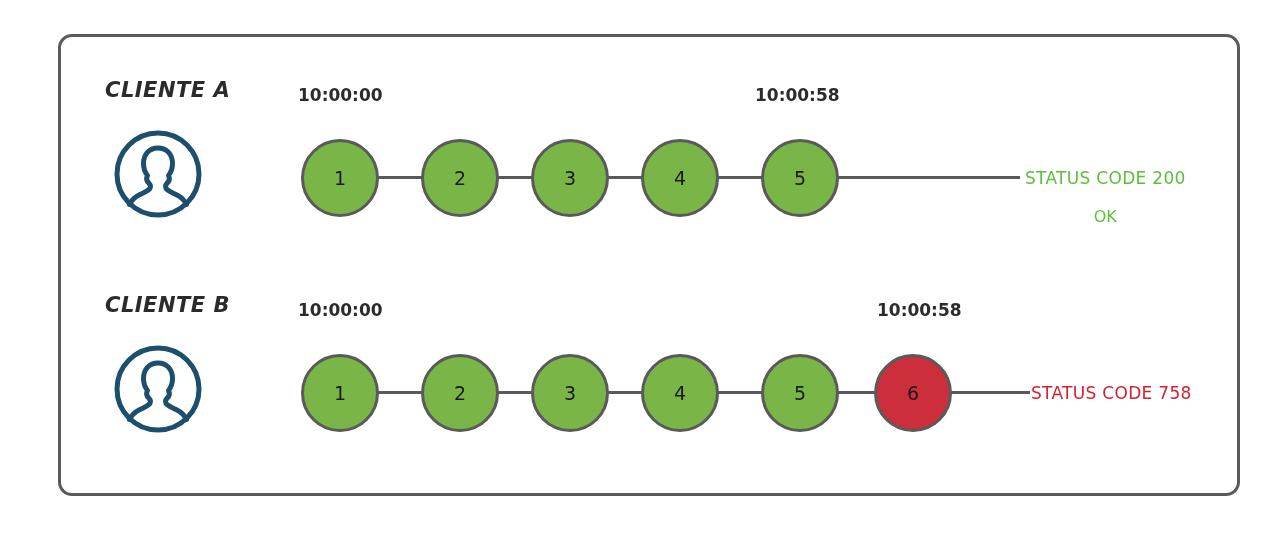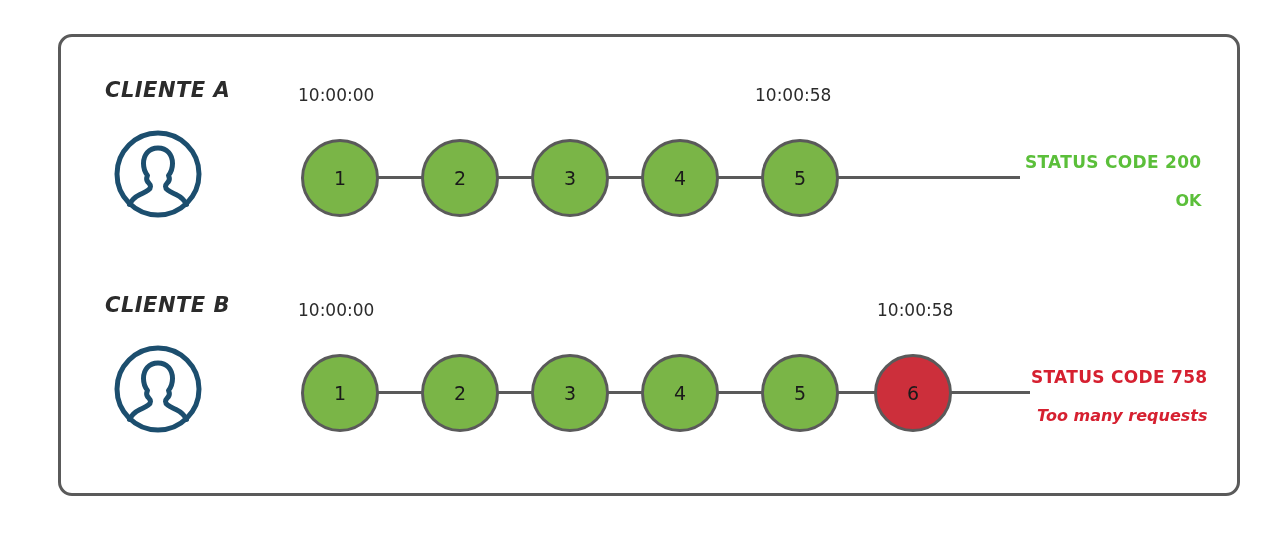--- a/index.html
+++ b/index.html
@@ -66,21 +66,21 @@
     width: 92px;
     height: 92px;
   }
 
   
   .timestamp {
     position: absolute;
     top: 85px;
     font-family: "DejaVu Sans", sans-serif;
     font-size: 17px;
-    font-weight: normal;
+    font-weight: bold;
     color: #2b2b2b;
     white-space: nowrap;
   }
   .ts-start { left: 298px; }
   .ts-end-a { left: 755px; }
   .ts-end-b { left: 877px; }
 
   
   .chain {
     position: absolute;
@@ -114,26 +114,25 @@
     position: absolute;
     height: 3px;
     background: #5a5a5a;
     top: 176px;
     z-index: 1;
   }
 
   
   .status {
     position: absolute;
-    top: 152px;
-    text-align: right;
+    top: 168px;
+    text-align: center;
     font-family: "DejaVu Sans", sans-serif;
     white-space: nowrap;
     line-height: 1.25;
-    font-weight: bold;
   }
   .status .line1 {
     font-size: 17px;
     letter-spacing: 0.3px;
   }
   .status .line2 {
     font-size: 16px;
     margin-top: 18px;
   }
   .status.ok   { left: 1025px; color: #5bbf3a; }
@@ -222,17 +221,16 @@
       <div class="node green" style="left:301px;">1</div>
       <div class="node green" style="left:421px;">2</div>
       <div class="node green" style="left:531px;">3</div>
       <div class="node green" style="left:641px;">4</div>
       <div class="node green" style="left:761px;">5</div>
       <div class="node red" style="left:874px;">6</div>
     </div>
 
     <div class="status err">
       <div class="line1">STATUS CODE 758</div>
-      <div class="line2">Too many requests</div>
     </div>
   </div>
 
 </div>
 
 </body></html>

